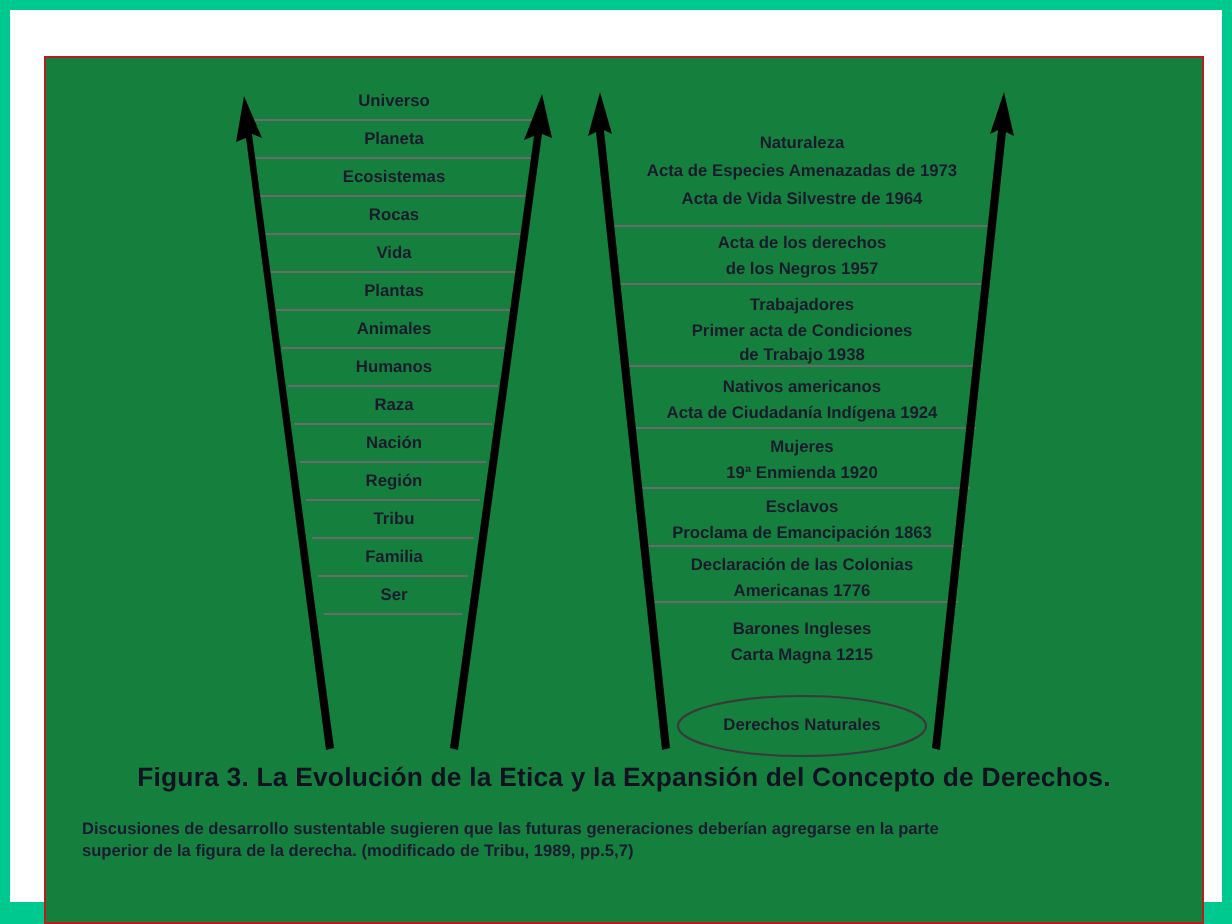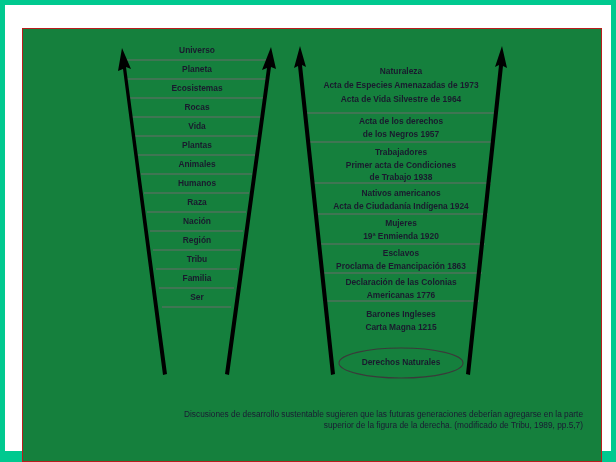--- a/index.html
+++ b/index.html
@@ -97,24 +97,24 @@
     font-size: 13.2px;
     font-weight: bold;
     color: #111122;
     letter-spacing: 0.1px;
   }
   #caption-sub {
     position: absolute;
     left: 18px;
     top: 380px;
     width: 542px;
-    text-align: right;
+    text-align: left;
     font-family: "Liberation Sans", sans-serif;
     font-size: 8.3px;
-    font-weight: normal;
+    font-weight: bold;
     color: #1a1a33;
     line-height: 11px;
   }
 </style>
 </head>
 <body>
 
 <div id="slide">
   <div id="white-gutter"></div>
 
@@ -203,20 +203,21 @@
 
           <text class="cell-text" x="378" y="286">Barones Ingleses</text>
           <text class="cell-text" x="378" y="299">Carta Magna 1215</text>
 
           <ellipse class="ellipse-shape" cx="378" cy="334" rx="62" ry="15"></ellipse>
           <text class="ellipse-text" x="378" y="334">Derechos Naturales</text>
         </g>
       </svg>
     </div>
 
+    <div id="caption-main">Figura 3. La Evolución de la Etica y la Expansión del Concepto de Derechos.</div>
 
     <div id="caption-sub">
       <div>Discusiones de desarrollo sustentable sugieren que las futuras generaciones deberían agregarse en la parte</div>
       <div>superior de la figura de la derecha. (modificado de Tribu, 1989, pp.5,7)</div>
     </div>
 
   </div>
 </div>
 
 </body></html>

